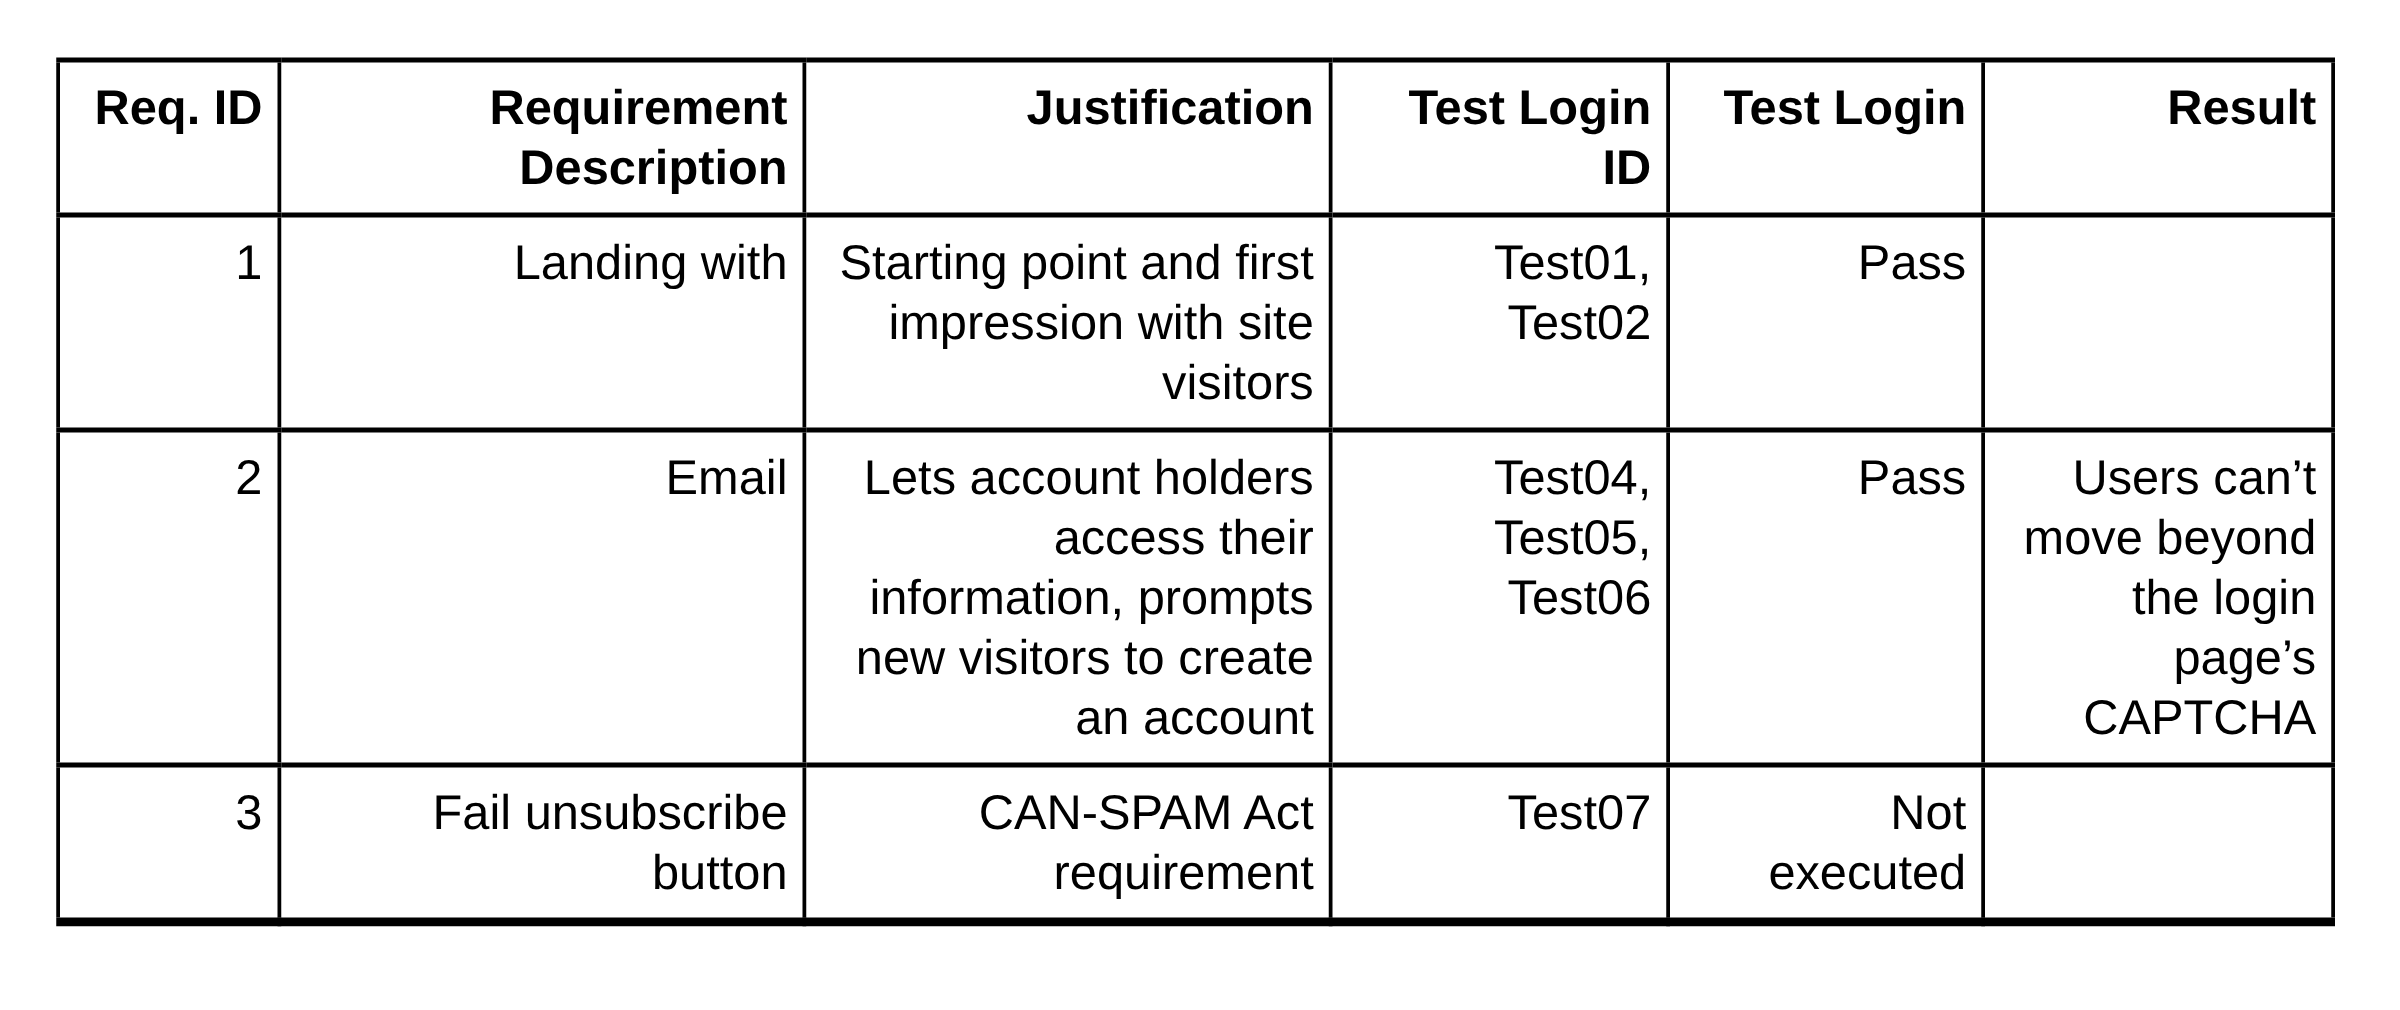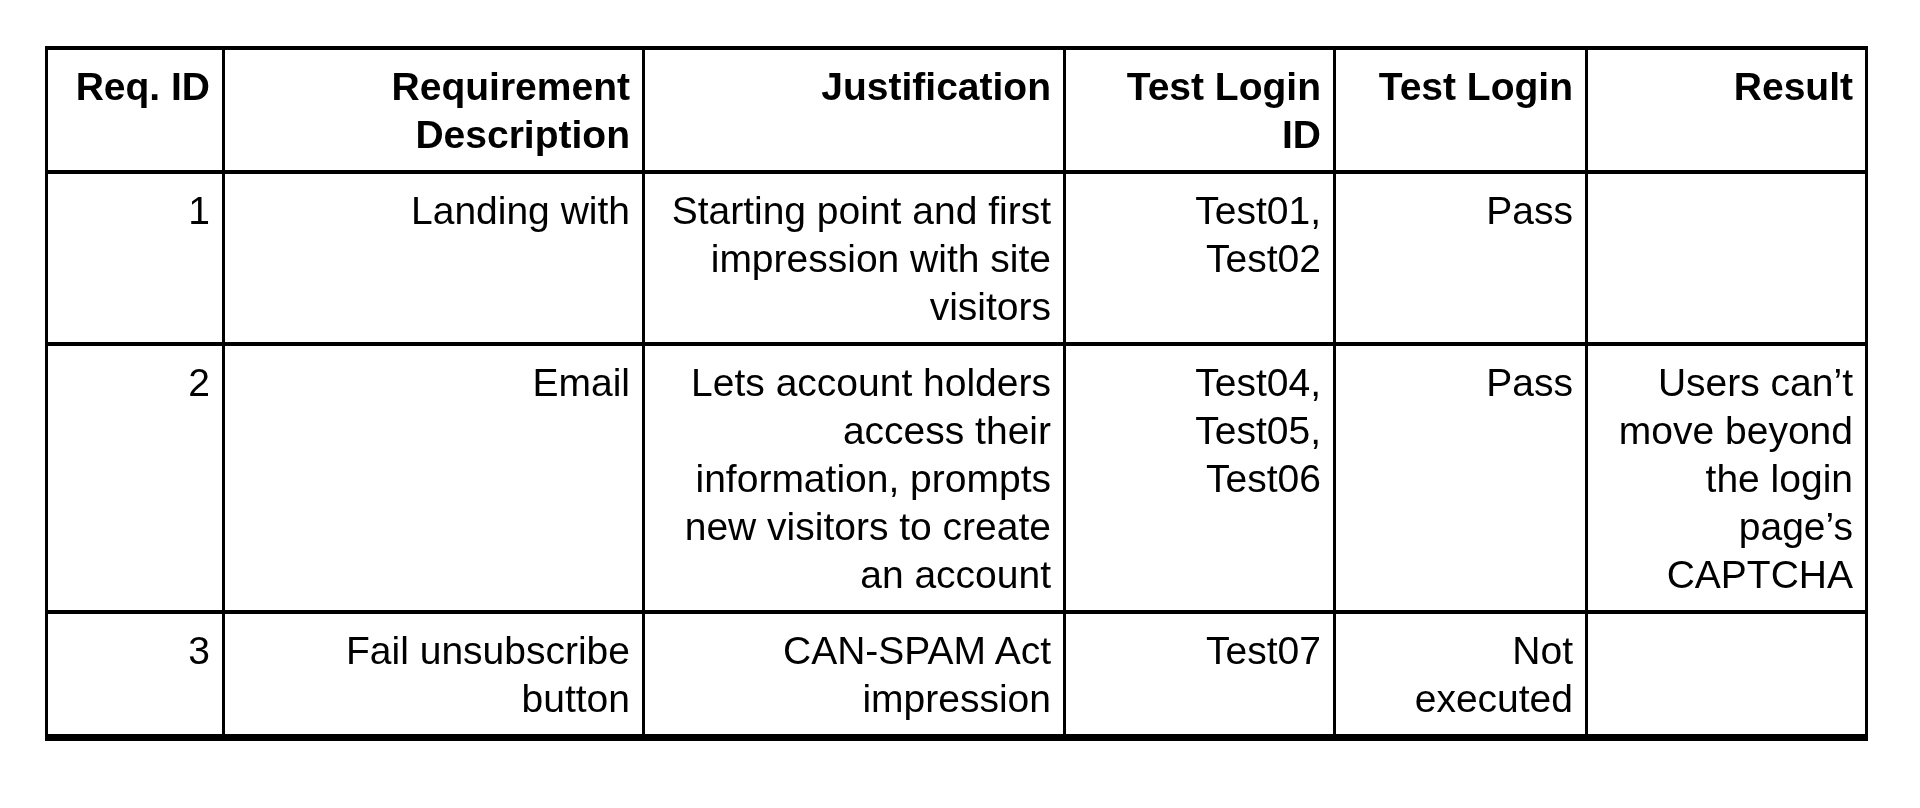--- a/index.html
+++ b/index.html
@@ -106,21 +106,21 @@
 move beyond
 the login
 page’s
 CAPTCHA</td>
       </tr>
       <tr>
         <td>3</td>
         <td>Fail unsubscribe
 button</td>
         <td>CAN-SPAM Act
-impression</td>
+requirement</td>
         <td>Test07</td>
         <td>Not
 executed</td>
         <td></td>
       </tr>
     </tbody>
   </table>
 </div>
 
 </body></html>

